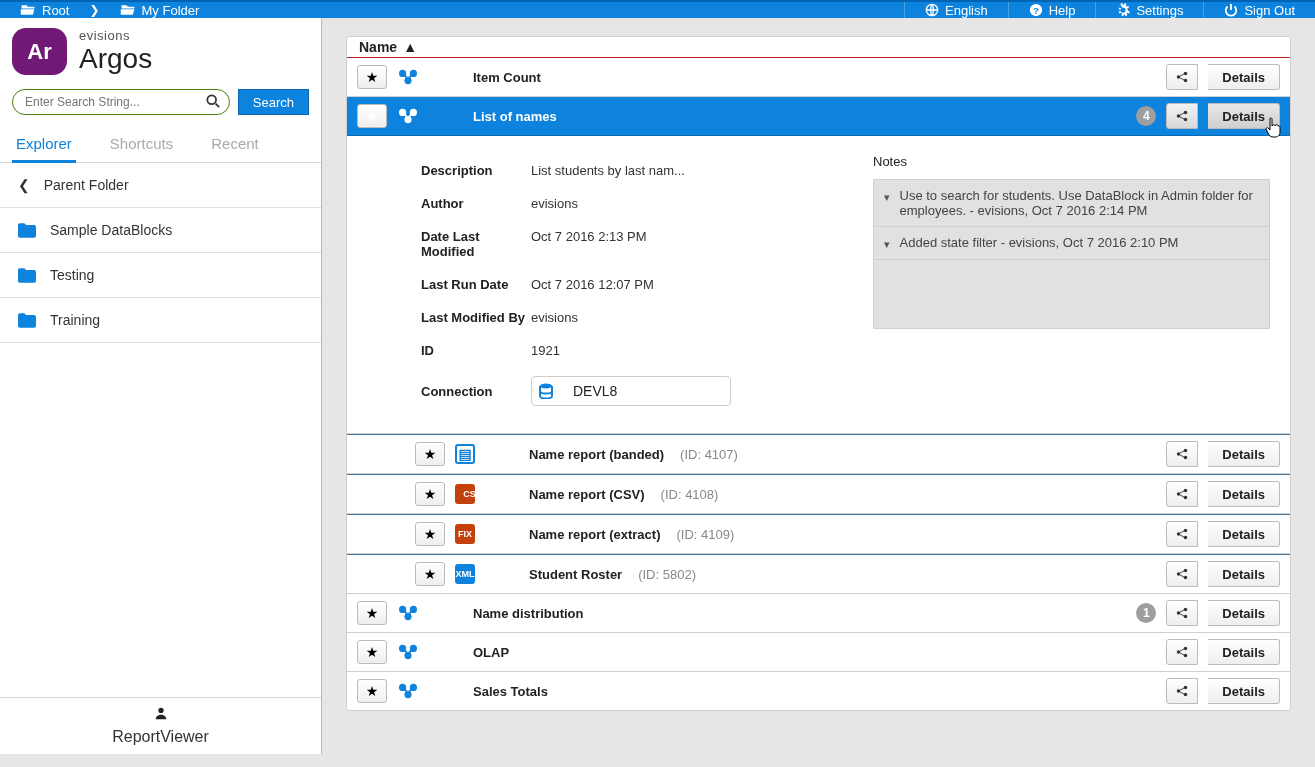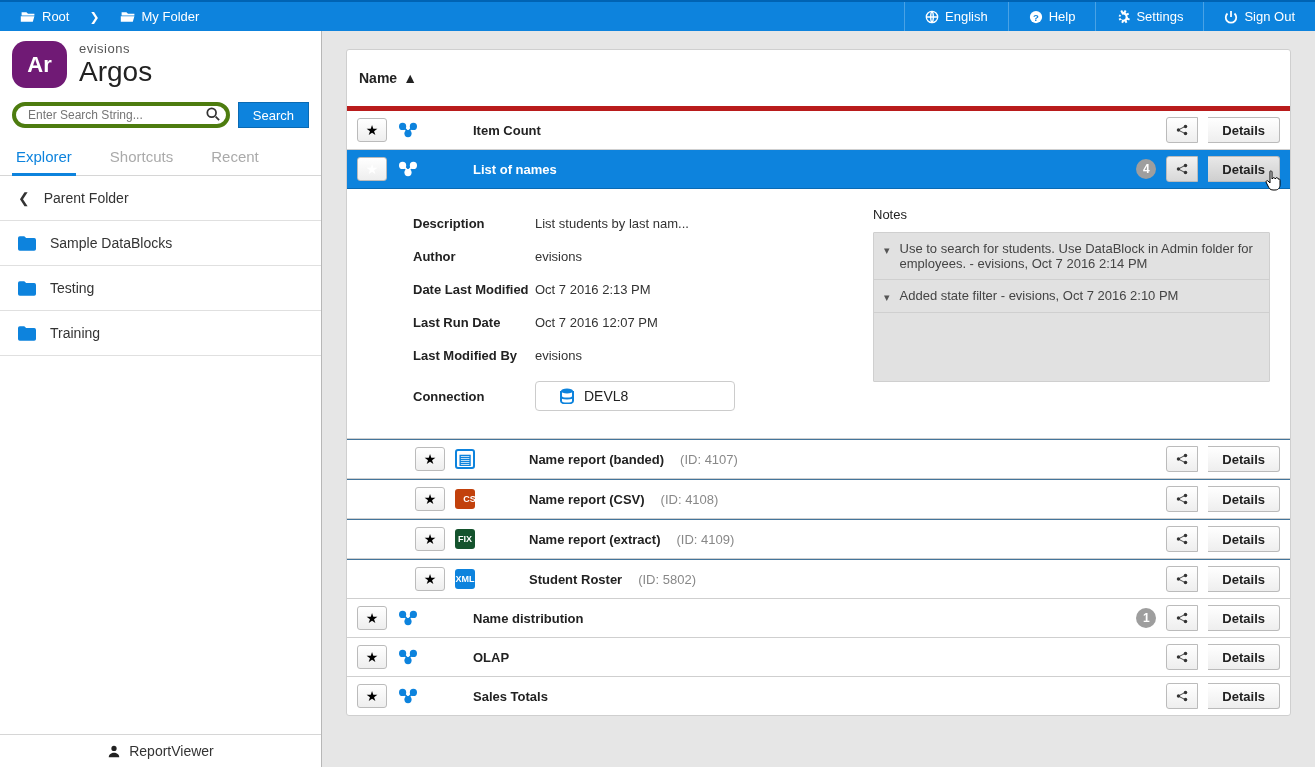--- a/index.html
+++ b/index.html
@@ -1,57 +1,57 @@
 <!DOCTYPE html>
 <html><head>
 <meta charset="utf-8">
 <style>
   * { box-sizing: border-box; margin: 0; padding: 0; font-family: Arial, Helvetica, sans-serif; }
   body { width: 1315px; height: 767px; background: #e6e6e6; overflow: hidden; position: relative; }
 
   
-  .topbar { background: #0d83dd; height: 31px; display: flex; align-items: center; justify-content: space-between; color: #fff; font-size: 13px; border-top: 2px solid #0063b3; }
+  .topbar { background: #0d83dd; height: 18px; display: flex; align-items: center; justify-content: space-between; color: #fff; font-size: 13px; border-top: 2px solid #0063b3; }
   .breadcrumb { display: flex; align-items: center; padding-left: 10px; }
   .breadcrumb .bc-item { display: flex; align-items: center; gap: 6px; padding: 0 10px; cursor: pointer; }
   .breadcrumb .sep { padding: 0 10px; font-size: 12px; }
   .top-right { display: flex; height: 100%; }
   .top-btn { display: flex; align-items: center; gap: 6px; padding: 0 20px; border-left: 1px solid rgba(255,255,255,0.25); cursor: pointer; height: 100%; }
 
   
   .layout { display: flex; height: 736px; }
   .sidebar { width: 322px; background: #fff; border-right: 1px solid #b7b7b7; display: flex; flex-direction: column; }
   .main { flex: 1; position: relative; overflow: auto; padding: 18px 24px 6px 24px; }
 
   
   .logo-row { display: flex; align-items: center; gap: 12px; padding: 10px 12px 6px 12px; }
   .logo-badge { width: 55px; height: 47px; background: #701a75; border-radius: 14px; color:#fff; display:flex; align-items:center; justify-content:center; font-weight:600; font-size:22px; }
   .logo-text { display:flex; flex-direction:column; }
   .logo-small { font-size:13px; color:#555; letter-spacing: 0.5px; }
   .logo-big { font-size:28px; color:#222; }
 
   .search-row { display:flex; gap:8px; padding: 8px 12px 12px 12px; align-items:center; }
   .search-box { flex:1; position:relative; }
-  .search-box input { width:100%; height:26px; border:4px solid #4d7c0f; border-radius:14px; padding: 0 30px 0 12px; font-size:12px; color:#555; }
+  .search-box input { width:100%; height:26px; border:1px solid #4d7c0f; border-radius:14px; padding: 0 30px 0 12px; font-size:12px; color:#555; }
   .search-box .mag { position:absolute; right:10px; top:5px; font-size:13px; color:#333; }
   .search-btn { background:#0d83dd; color:#fff; border:none; border-radius:0; height:26px; padding:0 14px; font-size:13px; cursor:pointer; border:1px solid #0a6ab3; }
 
   .side-tabs { display:flex; border-bottom:1px solid #d6d6d6; padding: 0 12px; gap: 30px; }
   .side-tab { padding: 8px 4px; font-size:15px; color:#aaa; cursor:pointer; }
   .side-tab.active { color:#0d83dd; border-bottom:3px solid #0d83dd; margin-bottom:-1px; }
 
   .folder-list { }
   .folder-row { display:flex; align-items:center; gap:14px; padding: 14px 18px; border-bottom:1px solid #e0e0e0; font-size:14px; color:#333; cursor:pointer; }
   .folder-row .chev { color:#333; font-size:14px; }
   .folder-icon { color:#0d83dd; font-size:16px; }
 
-  .sidebar-footer { margin-top:auto; border-top:1px solid #d6d6d6; display:flex; align-items:center; justify-content:center; gap:8px; padding: 8px 0; font-size:14px; color:#333; }
+  .sidebar-footer { margin-top:auto; border-top:1px solid #d6d6d6; display:flex; align-items:center; justify-content:center; gap:8px; padding: 8px 0; font-size:16px; color:#333;flex-direction:column; }
 
   
   .panel { background:#fff; border:1px solid #cfcfcf; border-radius:3px; }
-  .list-header { padding: 20px 12px; font-size:14px; font-weight:700; color:#222; display:flex; gap:6px; border-bottom:5px solid #b91c1c; }
+  .list-header { padding: 2px 12px; font-size:14px; font-weight:700; color:#222; display:flex; gap:6px; border-bottom:1px solid #b91c1c; }
 
   .row { display:flex; align-items:center; padding: 6px 10px; border-bottom:1px solid #cfcfcf; font-size:13px; gap:10px; }
   .row.sub { padding-left:68px; border-top:1px solid #44759b; }
   .row .star { width:30px; height:24px; border:1px solid #bbb; border-radius:3px; background:linear-gradient(#fff,#eee); display:flex; align-items:center; justify-content:center; cursor:pointer; font-size:14px;}
   .row .db-icon { color:#0d83dd; font-size:18px; width:22px; text-align:center;}
   .row .title { font-weight:700; color:#222;padding-left:44px; }
   .row .idtext { color:#888; margin-left:6px; }
   .row .spacer { flex:1; }
   .badge-count { background:#9e9e9e; color:#fff; border-radius:50%; width:20px; height:20px; display:flex; align-items:center; justify-content:center; font-size:12px; font-weight:700; }
   .share-btn { width:32px; height:26px; border:1px solid #bbb; border-radius:3px 0 0 3px; background:linear-gradient(#fff,#eee); display:flex; align-items:center; justify-content:center; cursor:pointer; }
@@ -60,36 +60,36 @@
   .row.selected { background:#0d83dd; color:#fff; border-bottom:1px solid #0a6ab3; }
   .row.selected .title { color:#fff; }
   .row.selected .db-icon { color:#fff;}
   .row.selected .details-btn { background:linear-gradient(#f2f2f2,#d8d8d8); }
   .row.selected .share-btn { background:linear-gradient(#f2f2f2,#d8d8d8); }
 
   
   .details-panel { display:flex; padding: 18px 20px 18px 66px; gap:30px; border-bottom:1px solid #cfcfcf; background:#fff; }
   .meta-col { flex:0 0 430px; }
   .meta-row { display:flex; font-size:13px; padding: 9px 0; }
-  .meta-label { width:122px; color:#222; font-weight:700; }
+  .meta-label { width:110px; color:#222; font-weight:700;margin-left:8px; }
   .meta-val { color:#333; }
-  .conn-box { border:1px solid #ccc; border-radius:4px; padding:6px 24px; display:flex; align-items:center; gap:10px; font-size:14px; color:#222; width:200px; }
+  .conn-box { border:1px solid #ccc; border-radius:4px; padding:6px 7px; display:flex; align-items:center; gap:20px; font-size:14px; color:#222; width:200px; }
   .conn-box .dbicon { color:#0d83dd; }
 
   .notes-col { flex:1; }
   .notes-title { font-size:13px; color:#222; padding-bottom:10px; }
   .notes-box { background:#e1e1e1; border:1px solid #cfcfcf; height:150px; border-radius:1px; }
   .note-row { display:flex; gap:10px; padding:8px 10px; border-bottom:1px solid #cfcfcf; font-size:13px; color:#444; align-items:flex-start; }
   .note-row .chev { color:#555; font-size:11px; padding-top:3px; }
 
   
   .square-icon { width:20px; height:20px; border-radius:3px; display:flex; align-items:center; justify-content:center; font-size:9px; font-weight:700; color:#fff; }
   .sq-doc { background:#fff; border:2px solid #0d83dd; color:#0d83dd; font-size:14px; }
   .sq-csv { background:#c2410c;padding-left:15px; }
-  .sq-fix { background:#14532d; }
+  .sq-fix { background:#c2410c; }
   .sq-xml { background:#0d83dd; }
 
   
   .cursor-hand { position:absolute; pointer-events:none; left: 918px; top: 106px; font-size: 20px; color:#000; transform: translate(0,0); }
 
   
   svg { display:block; }
 
   
   .main::-webkit-scrollbar { width:12px; }
@@ -298,20 +298,24 @@
               <span class="meta-label">Date Last Modified</span>
               <span class="meta-val">Oct 7 2016 2:13 PM</span>
             </div>
           <div class="meta-row">
               <span class="meta-label">Last Run Date</span>
               <span class="meta-val">Oct 7 2016 12:07 PM</span>
             </div>
           <div class="meta-row">
               <span class="meta-label">Last Modified By</span>
               <span class="meta-val">evisions</span>
+            </div>
+          <div class="meta-row">
+              <span class="meta-label">ID</span>
+              <span class="meta-val">1921</span>
             </div>
           <div class="meta-row" style="align-items:center;">
             <span class="meta-label">Connection</span>
             <span class="conn-box">
               <span class="dbicon">
                 <svg width="14" height="16" viewBox="0 0 14 16" fill="#0d83dd">
                     <ellipse cx="7" cy="3" rx="6" ry="2.5"></ellipse>
                     <path d="M1 3v10c0 1.4 2.7 2.5 6 2.5s6-1.1 6-2.5V3" fill="none" stroke="#0d83dd" stroke-width="2"></path>
                     <path d="M1 8c0 1.4 2.7 2.5 6 2.5s6-1.1 6-2.5" fill="none" stroke="#0d83dd" stroke-width="2"></path>
                   </svg>

